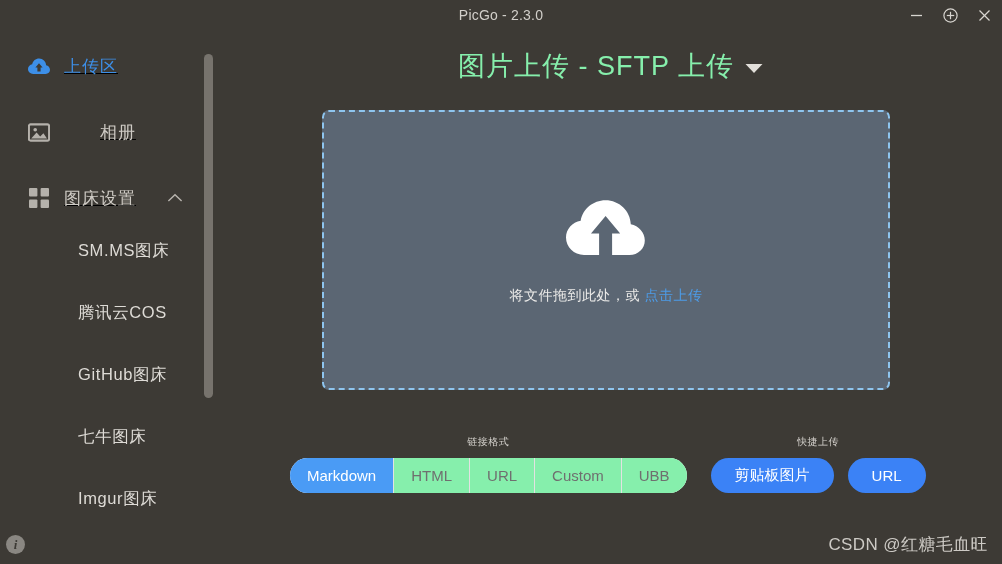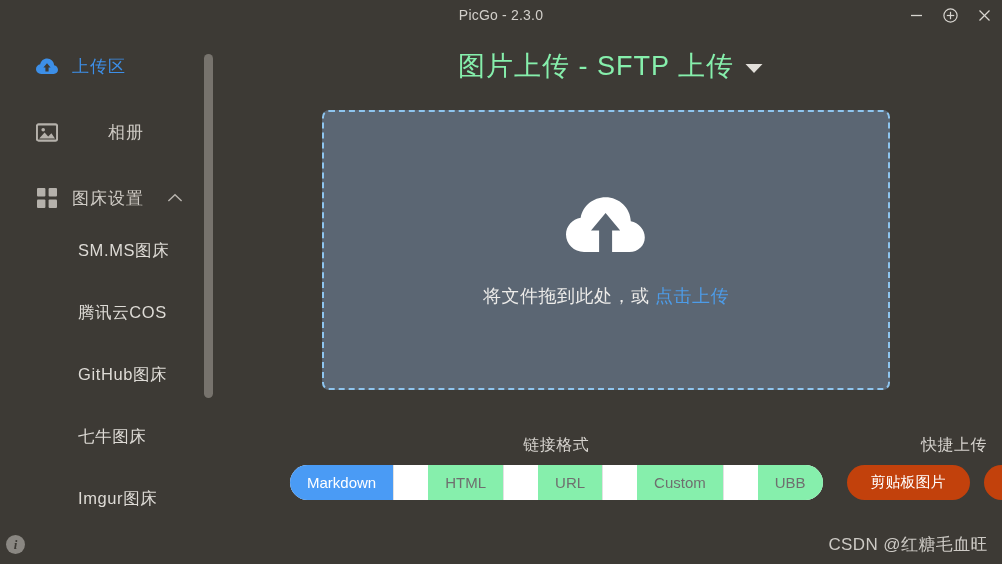--- a/index.html
+++ b/index.html
@@ -56,23 +56,24 @@
     position: absolute;
     top: 30px;
     left: 0;
     width: 205px;
     height: 534px;
   }
   .nav-item {
     display: flex;
     align-items: center;
     height: 44px;
-    padding-left: 36px;
+    padding-left: 28px;
     box-sizing: border-box;
     position: relative;
+    text-decoration: underline;
   }
   .nav-item.top    { margin-top: 14px; }
   .nav-item.second { margin-top: 22px; gap: 36px; }
   .nav-item.third  { margin-top: 22px; }
   .nav-icon {
     width: 22px;
     height: 22px;
     margin-right: 14px;
     display: flex;
     align-items: center;
@@ -177,54 +178,53 @@
     flex-direction: column;
     align-items: center;
     justify-content: center;
   }
   .cloud-wrap {
     width: 80px;
     height: 62px;
     margin-bottom: 30px;
   }
   .dz-text {
-    font-size: 18px;
+    font-size: 14px;
     color: #ecebe9;
     letter-spacing: 0.5px;
   }
   .dz-link {
     color: #4d9ce8;
   }
 
   
   .bottom {
     position: absolute;
     left: 0;
     top: 405px;
     width: 782px;
     display: flex;
     align-items: flex-end;
     padding-left: 70px;
     box-sizing: border-box;
     gap: 24px;
   }
   .group-label {
-    font-size: 16px;
+    font-size: 10px;
     color: #d6d3ce;
     text-align: center;
     margin-bottom: 9px;
     letter-spacing: 0.5px;
   }
   .segmented {
     display: flex;
     height: 35px;
     border-radius: 18px;
     overflow: hidden;
     background: #fff;
-    gap: 34px;
   }
   .seg {
     display: flex;
     align-items: center;
     justify-content: center;
     padding: 0 17px;
     font-size: 15px;
     color: #6f6f6f;
     background: #86efac;
     border-right: 1px solid #e2e2e2;
@@ -235,21 +235,21 @@
     background: #4a9bf5;
     color: #ffffff;
   }
   .quick-row {
     display: flex;
     gap: 14px;
   }
   .pill {
     height: 35px;
     border-radius: 18px;
-    background: #c2410c;
+    background: #3b82f6;
     color: #ffffff;
     font-size: 15px;
     display: flex;
     align-items: center;
     justify-content: center;
     padding: 0 24px;
     white-space: nowrap;
   }
 
   .watermark {

